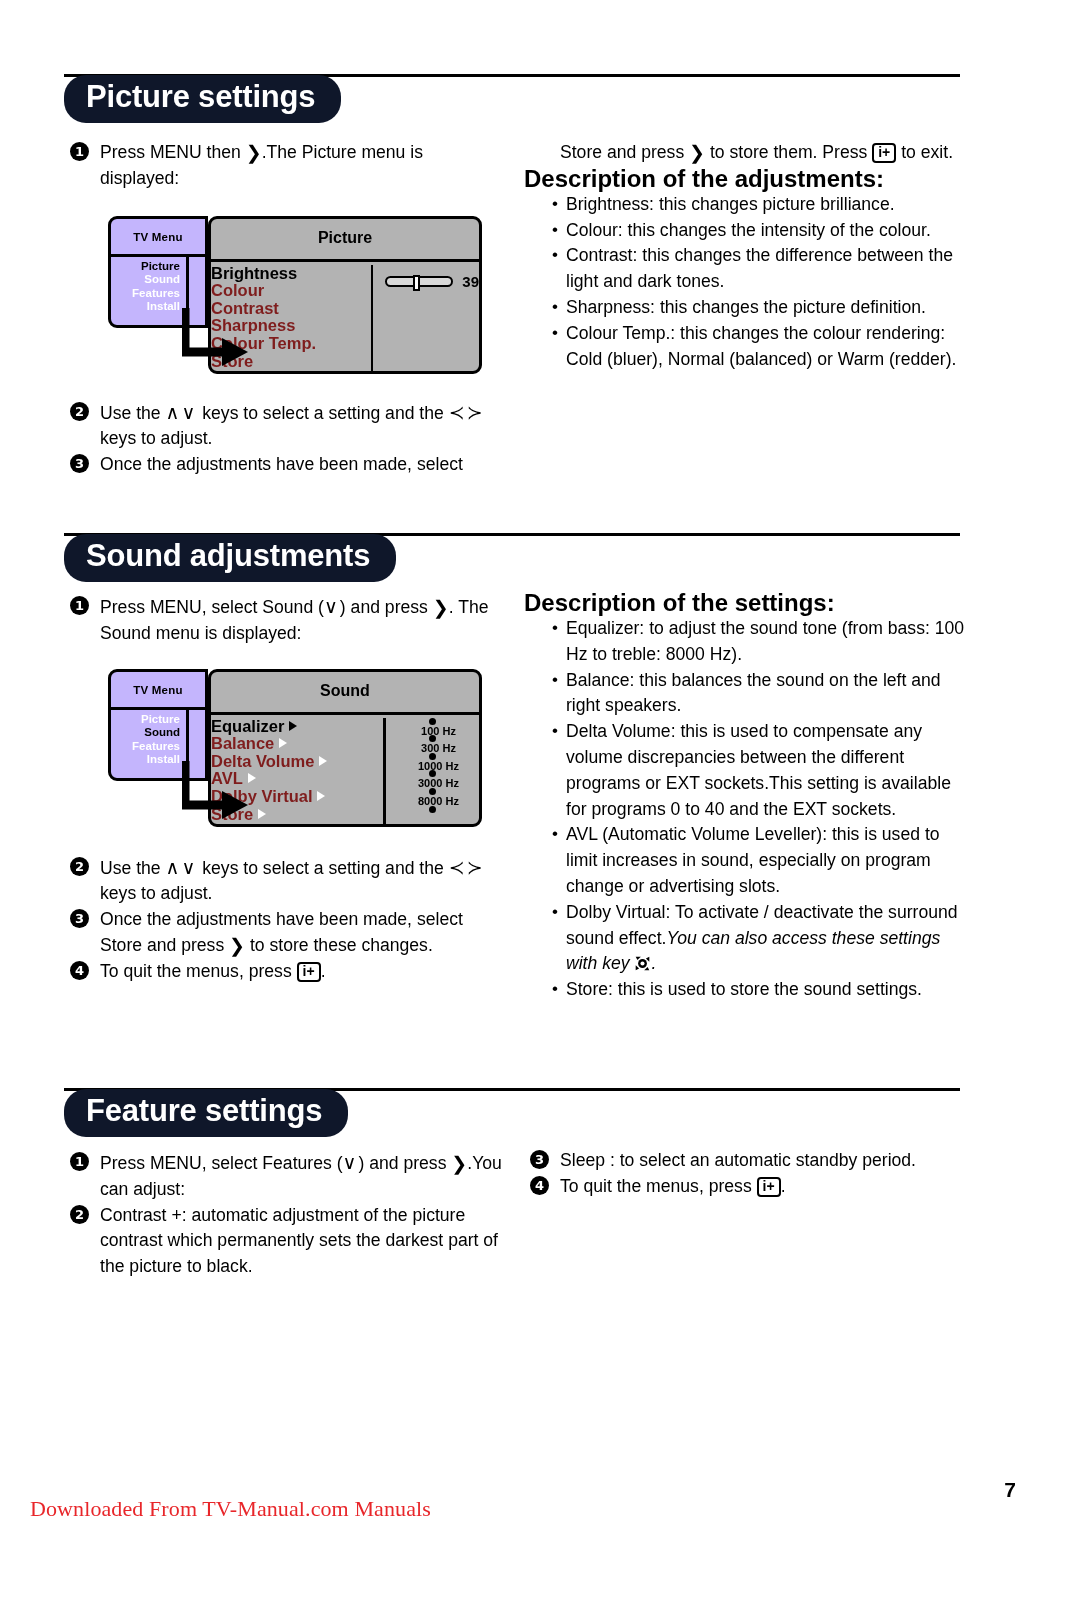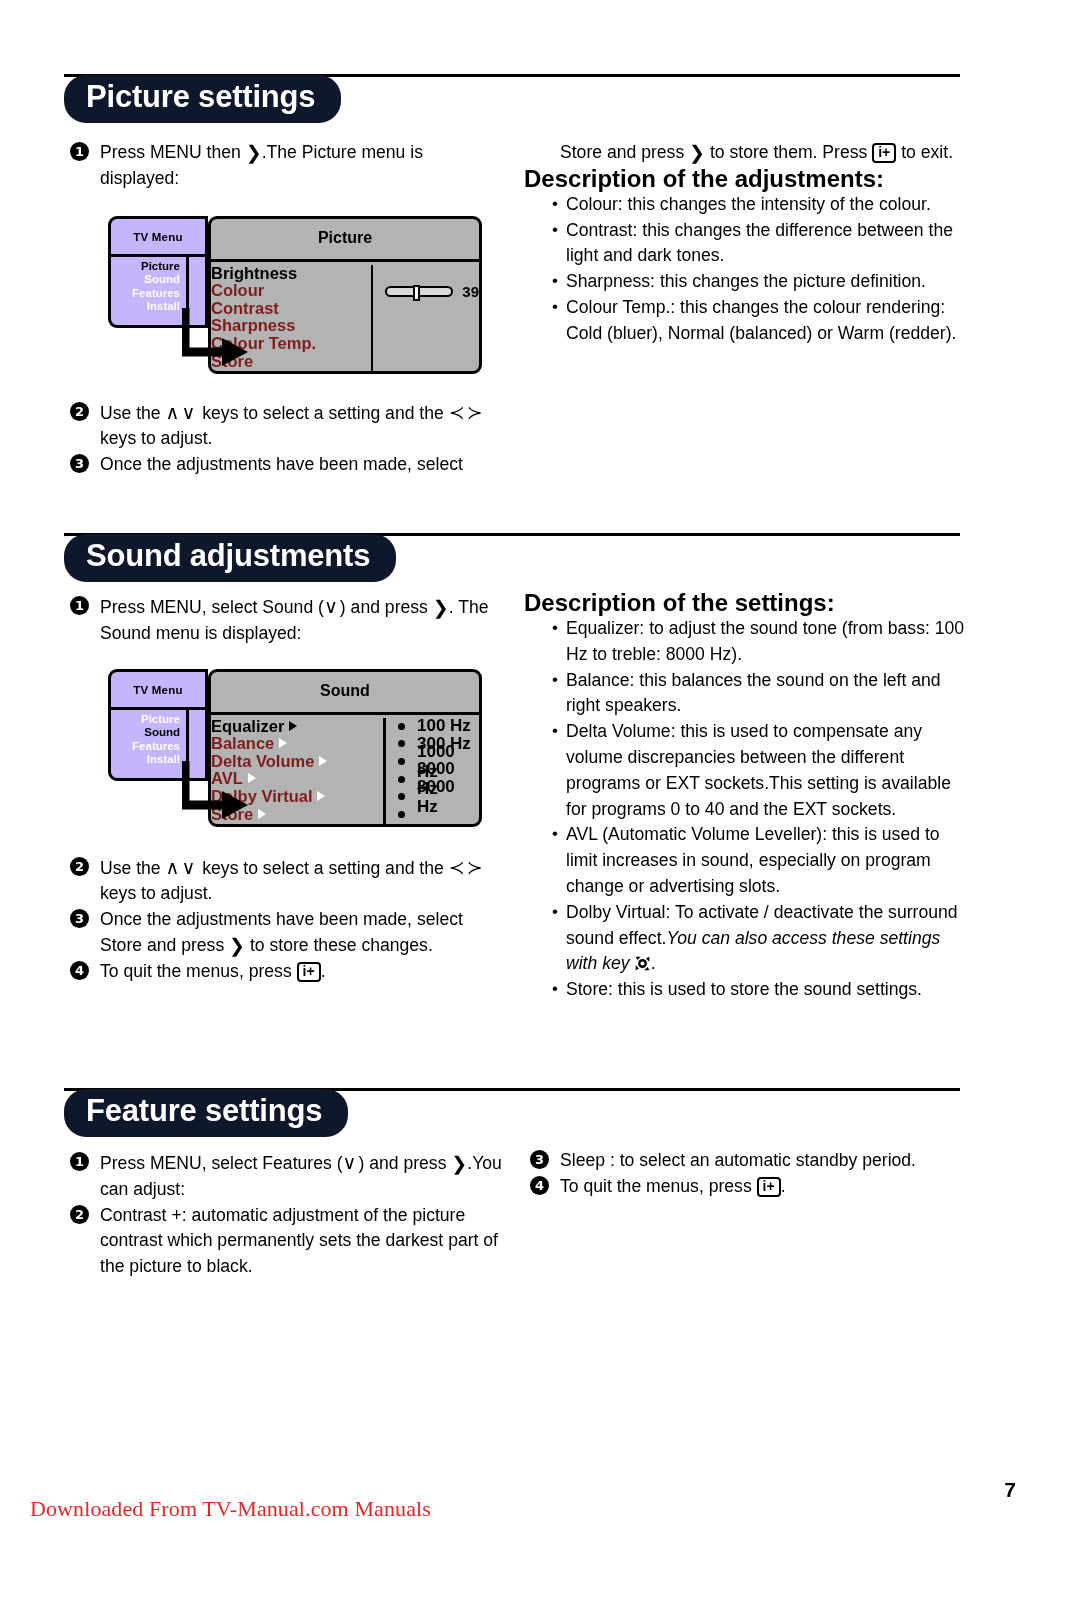--- a/index.html
+++ b/index.html
@@ -263,36 +263,37 @@
   }
   .osd-values {
     flex: 1;
     padding-left: 12px;
     box-sizing: border-box;
   }
   .osd-values .row {
     display: flex;
     align-items: center;
     height: 17.6px;
-    font-size: 17px;
-    font-weight: bold;
+    font-size: 11px;
+    font-weight: bold;
+    flex-direction: column;
   }
   .osd-values .dot {
     width: 7px; height: 7px;
     border-radius: 50%;
     background: #000;
     margin-right: 12px;
     flex: none;
   }
   
   .slider {
     display: flex;
     align-items: center;
     height: 18px;
-    margin-top: 18px;
+    margin-top: 8px;
   }
   .sl-track {
     position: relative;
     width: 68px;
     height: 11px;
     border: 2px solid #000;
     border-radius: 6px;
     background: #d9d9d9;
     box-sizing: border-box;
   }
@@ -421,20 +422,21 @@
     <div class="step">
       <span class="num">3</span>
       <span>Once the adjustments have been made, select</span>
     </div>
   </div>
 
   <div class="col-right" style="top:140px">
     <div style="padding-left:36px;font-size:17.6px;line-height:25.8px"><b>Store</b> and press <span class="gt">❯</span> to store them. Press <span class="keybox">i+</span> to exit.</div>
     <div class="desc-title">Description of the adjustments:</div>
     <ul class="bullets">
+      <li><b>Brightness:</b> this changes picture brilliance.</li>
       <li><b>Colour:</b> this changes the intensity of the colour.</li>
       <li><b>Contrast:</b> this changes the difference between the light and dark tones.</li>
       <li><b>Sharpness:</b> this changes the picture definition.</li>
       <li><b>Colour Temp.:</b> this changes the colour rendering: <b>Cold</b> (bluer), <b>Normal</b> (balanced) or <b>Warm</b> (redder).</li>
     </ul>
   </div>
 
   <div class="section" style="top:525px">
     <div class="sec-head">
       <div class="sec-rule"></div>

